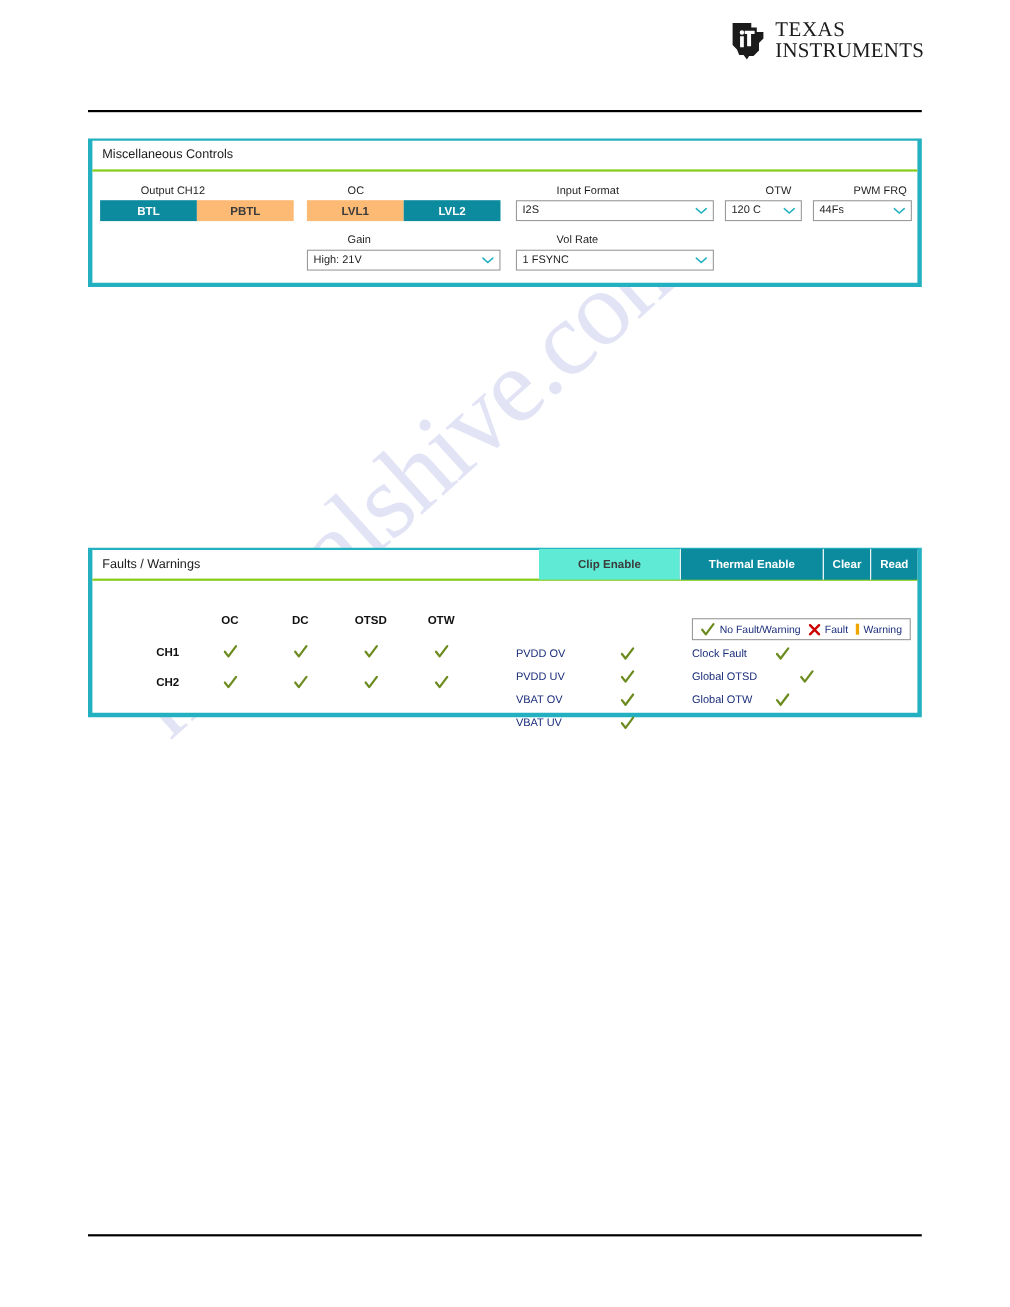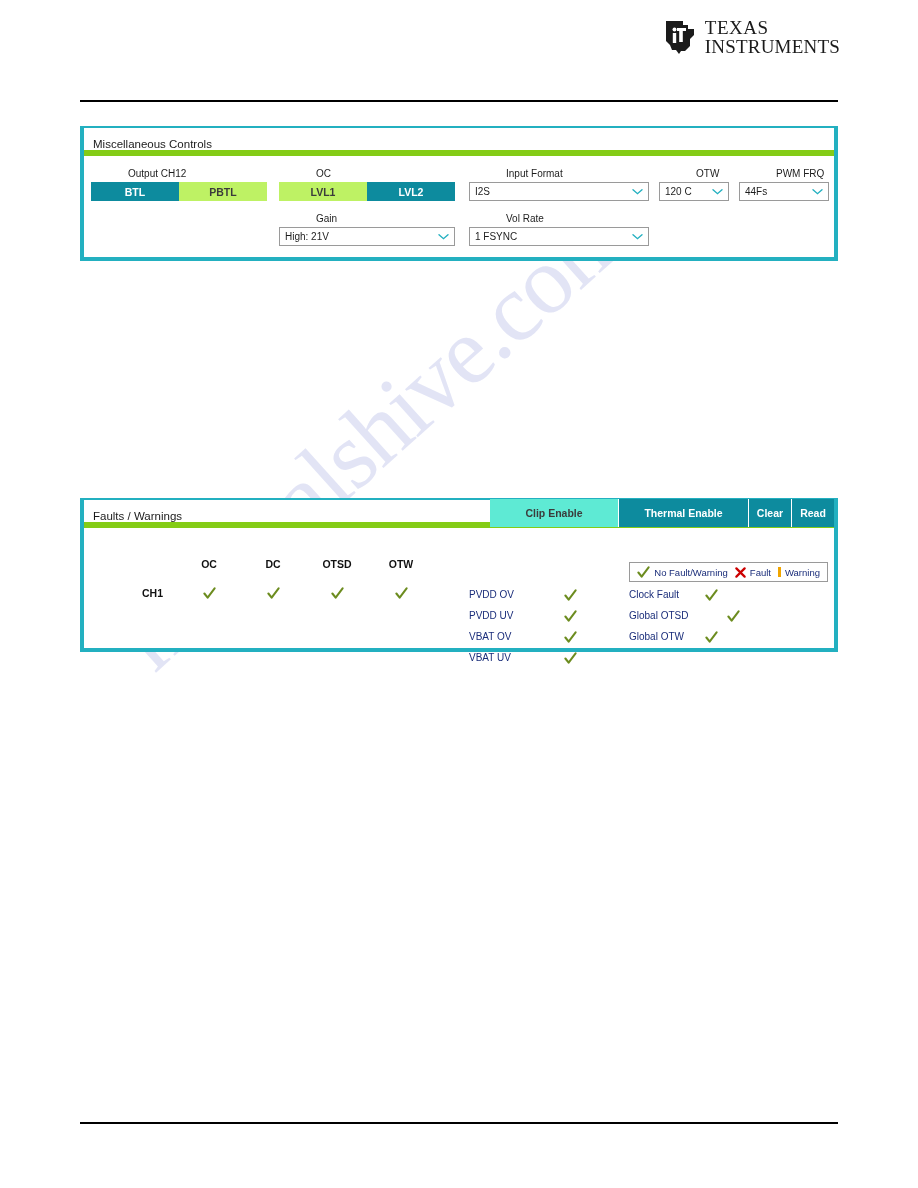--- a/index.html
+++ b/index.html
@@ -81,23 +81,23 @@
     background: #ffffff;
     border: 2px solid #23b0c0;
     border-left-width: 4px;
     border-right-width: 4px;
     border-bottom-width: 4px;
     box-sizing: border-box;
     z-index: 2;
   }
   .panel-header {
     height: 28px;
-    border-bottom: 6px solid #84cc16;
-    display: flex;
-    align-items: flex-end;
+    border-bottom: 2px solid #84cc16;
+    display: flex;
+    align-items: center;
     box-sizing: border-box;
     position: relative;
   }
   .panel-title {
     font-size: 11.5px;
     color: #1b1b1b;
     padding-left: 9px;
     white-space: nowrap;
   }
 
@@ -118,21 +118,21 @@
     width: 100%;
   }
   .toggle-btn {
     flex: 1 1 50%;
     display: flex;
     align-items: center;
     justify-content: center;
     font-size: 10.5px;
     font-weight: bold;
     color: #3b3b3b;
-    background: #bef264;
+    background: #fdba74;
     box-sizing: border-box;
     cursor: pointer;
     user-select: none;
   }
   .toggle-btn.active {
     background: #0d8b9e;
     color: #ffffff;
   }
 
   .select-box {
@@ -426,20 +426,43 @@
               <svg class="chk" viewBox="0 0 14 14">
                   <path d="M1.5 7 L5 11.5 L12.5 1.5" fill="none" stroke="#6c8c1f" stroke-width="2.2" stroke-linecap="round" stroke-linejoin="round"></path>
                 </svg>
             </td>
             <td>
               <svg class="chk" viewBox="0 0 14 14">
                   <path d="M1.5 7 L5 11.5 L12.5 1.5" fill="none" stroke="#6c8c1f" stroke-width="2.2" stroke-linecap="round" stroke-linejoin="round"></path>
                 </svg>
             </td>
           </tr>
+          <tr>
+            <td class="rowhdr">CH2</td>
+            <td>
+              <svg class="chk" viewBox="0 0 14 14">
+                  <path d="M1.5 7 L5 11.5 L12.5 1.5" fill="none" stroke="#6c8c1f" stroke-width="2.2" stroke-linecap="round" stroke-linejoin="round"></path>
+                </svg>
+            </td>
+            <td>
+              <svg class="chk" viewBox="0 0 14 14">
+                  <path d="M1.5 7 L5 11.5 L12.5 1.5" fill="none" stroke="#6c8c1f" stroke-width="2.2" stroke-linecap="round" stroke-linejoin="round"></path>
+                </svg>
+            </td>
+            <td>
+              <svg class="chk" viewBox="0 0 14 14">
+                  <path d="M1.5 7 L5 11.5 L12.5 1.5" fill="none" stroke="#6c8c1f" stroke-width="2.2" stroke-linecap="round" stroke-linejoin="round"></path>
+                </svg>
+            </td>
+            <td>
+              <svg class="chk" viewBox="0 0 14 14">
+                  <path d="M1.5 7 L5 11.5 L12.5 1.5" fill="none" stroke="#6c8c1f" stroke-width="2.2" stroke-linecap="round" stroke-linejoin="round"></path>
+                </svg>
+            </td>
+          </tr>
         </tbody>
       </table>
     </div>
 
     <div class="supply-list">
       <div class="supply-row">
         <span class="supply-label">PVDD OV</span>
         <span class="supply-chk">
           <svg class="chk" viewBox="0 0 14 14">
               <path d="M1.5 7 L5 11.5 L12.5 1.5" fill="none" stroke="#6c8c1f" stroke-width="2.2" stroke-linecap="round" stroke-linejoin="round"></path>

